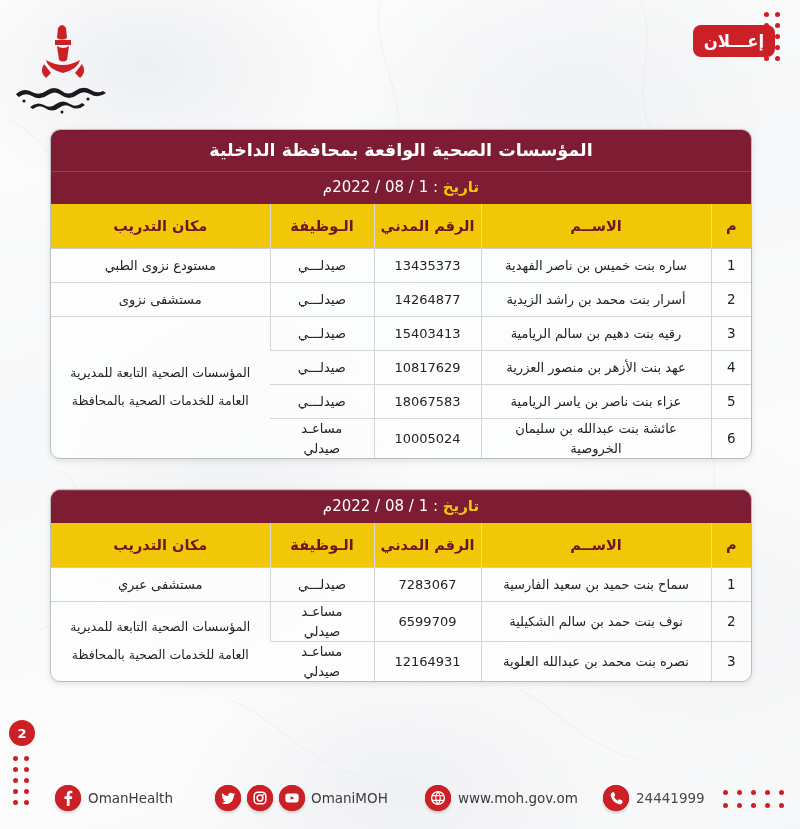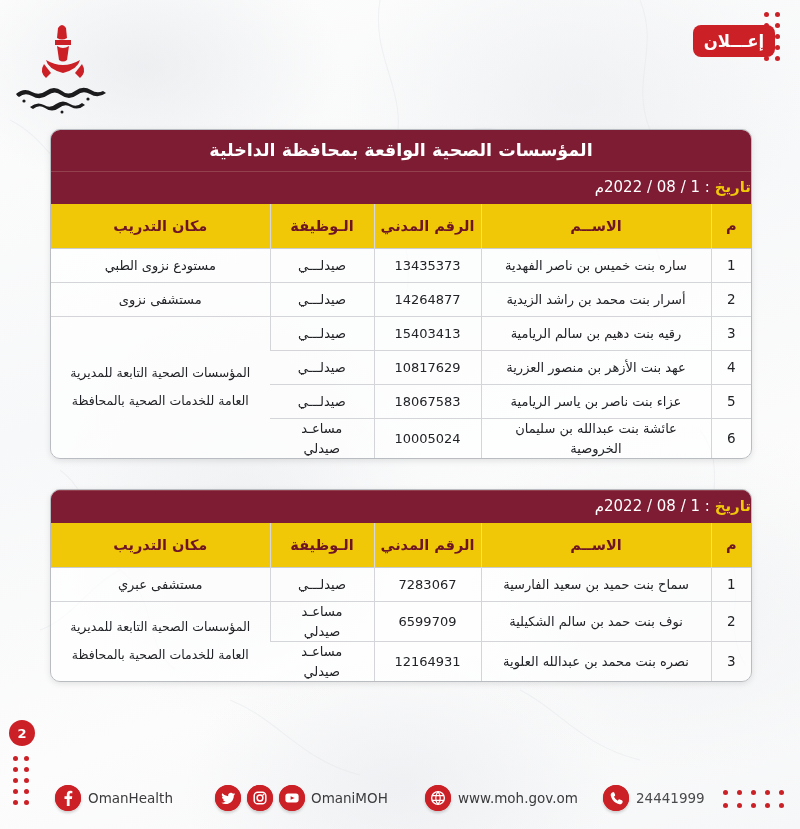--- a/index.html
+++ b/index.html
@@ -111,20 +111,21 @@
     font-size: 17.5px;
     font-weight: bold;
     text-align: center;
     padding: 10px 0 11px;
     letter-spacing: .2px;
   }
   .t-date {
     background: #7d1c33;
     color: #ffffff;
     font-size: 15px;
+    text-align: center;
     padding: 6px 0 8px;
     border-top: 1px solid #93404f;
     direction: rtl;
   }
   .t-date .lbl {
     color: #f0c808;
     font-weight: bold;
   }
   table {
     width: 100%;

